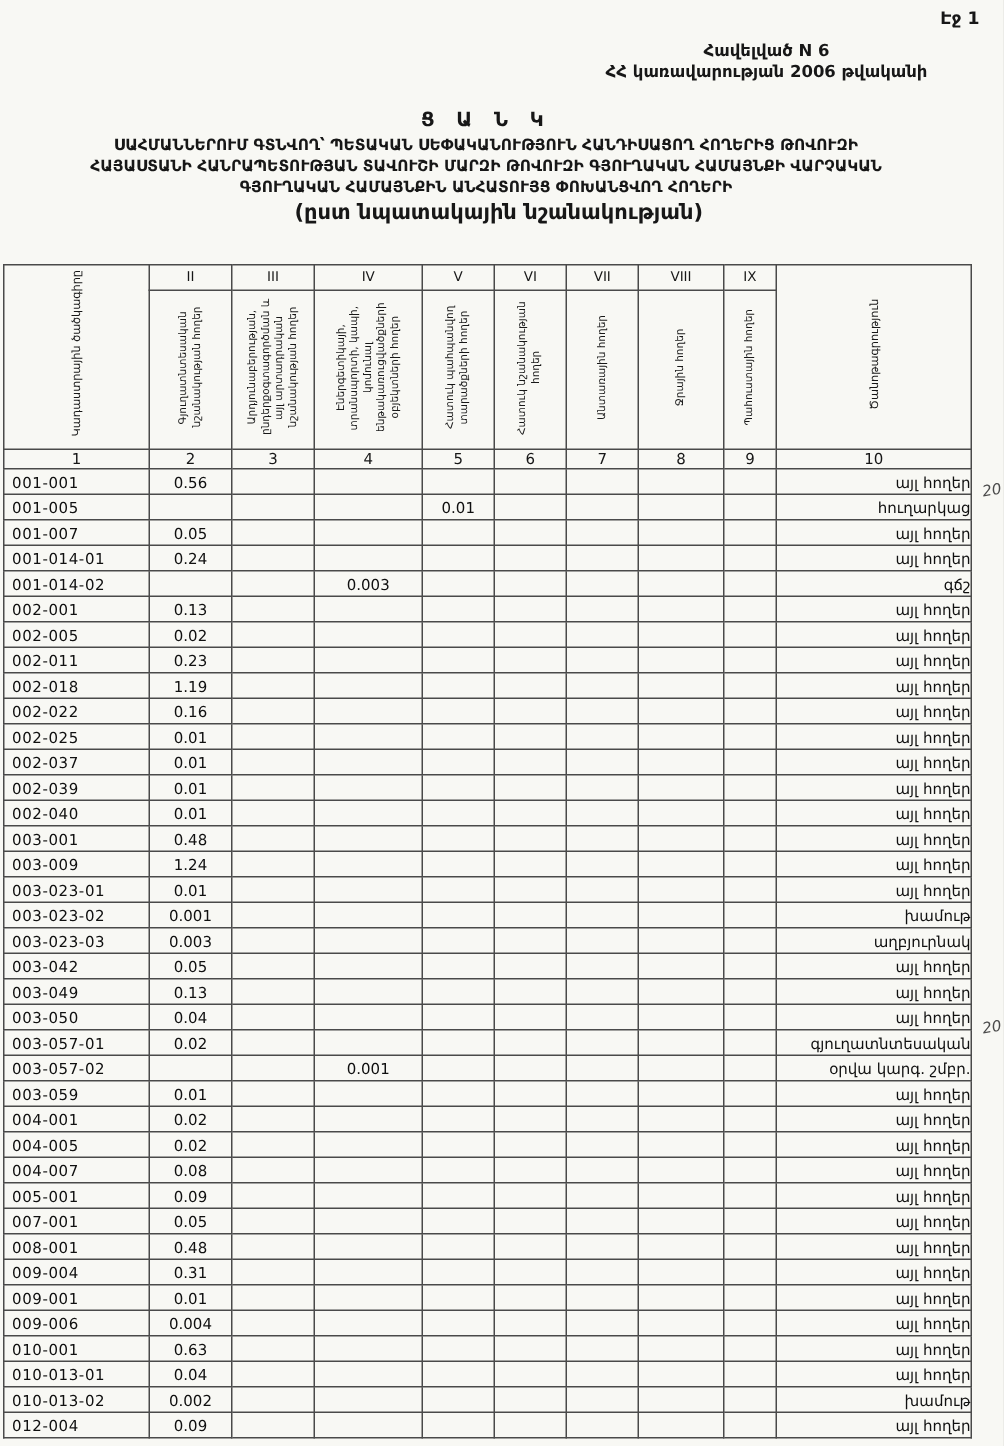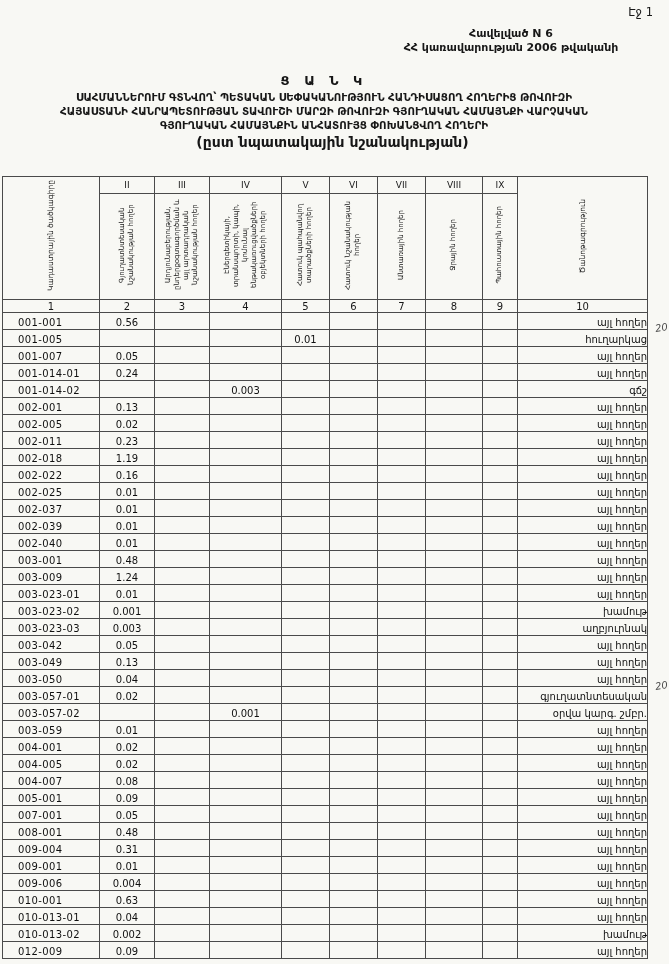--- a/index.html
+++ b/index.html
@@ -11,21 +11,21 @@
     width: 669px;
     height: 964px;
     background: #f8f8f4;
     color: #171717;
     overflow: hidden;
     margin: 0 auto;
   }
 
   .page-num {
     position: absolute; top: 5px; right: 16px;
-    font-weight: normal; font-size: 11.5px; text-align: right;
+    font-weight: bold; font-size: 11.5px; text-align: right;
   }
 
   .appendix {
     position: absolute; top: 27px; right: 12px; width: 292px;
     text-align: center; font-weight: bold; font-size: 11px; line-height: 1.3;
   }
 
   .doc-title {
     position: absolute; top: 73px; left: 0; width: 648px;
     text-align: center; font-weight: bold; font-size: 13px; letter-spacing: 5px;
@@ -66,21 +66,21 @@
   .num-row td { height: 13px; font-size: 10px; text-align: center; vertical-align: middle; }
 
   tbody.data td {
     height: 17px;
     font-size: 10px;
     vertical-align: bottom;
     line-height: 11.5px;
     padding-bottom: 1px;
     color: #101010;
   }
-  tbody.data td.c0 { text-align: left; padding-left: 15px; letter-spacing: 0.4px; }
+  tbody.data td.c0 { text-align: left; padding-left: 5px; letter-spacing: 0.4px; }
   tbody.data td.cv { text-align: center; }
   tbody.data td.c9 { text-align: right; padding-left: 4px; }
 
   .margin-note {
     position: absolute;
     font-size: 10px; color: #4b4b4b; font-style: italic;
     transform: rotate(-10deg);
   }
   #mn1 { top: 322px; right: 1px; }
   #mn2 { top: 680px; right: 1px; }
@@ -598,21 +598,21 @@
           <td class="cv"></td>
           <td class="cv"></td>
           <td class="cv"></td>
           <td class="cv"></td>
           <td class="cv"></td>
           <td class="cv"></td>
           <td class="cv"></td>
           <td class="c9">խամութ</td>
         </tr>
         <tr>
-          <td class="c0">012-009</td>
+          <td class="c0">012-004</td>
           <td class="cv">0.09</td>
           <td class="cv"></td>
           <td class="cv"></td>
           <td class="cv"></td>
           <td class="cv"></td>
           <td class="cv"></td>
           <td class="cv"></td>
           <td class="cv"></td>
           <td class="c9">այլ հողեր</td>
         </tr>

